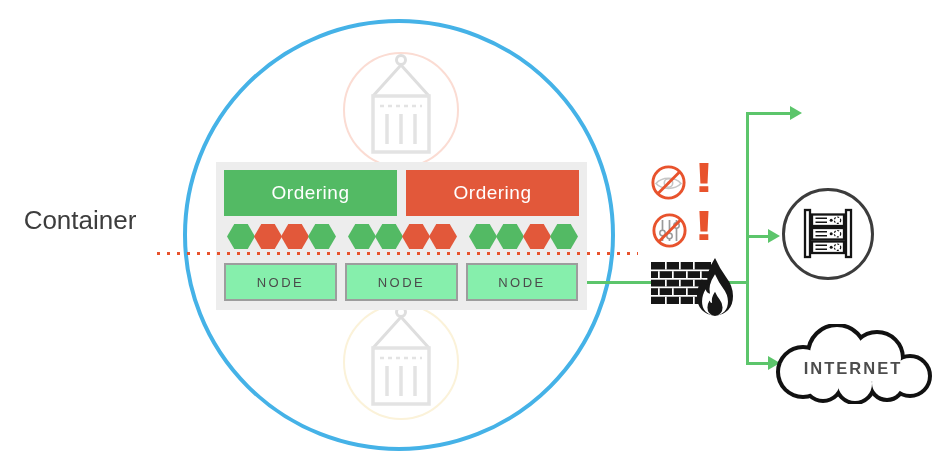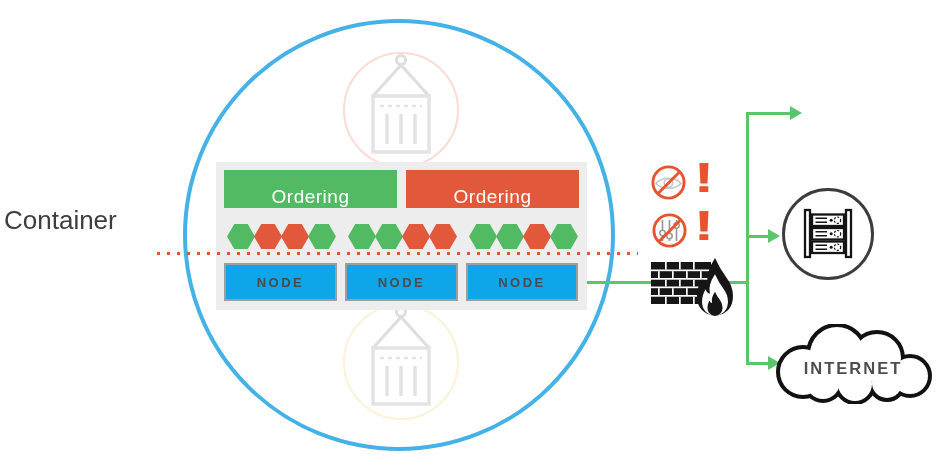--- a/index.html
+++ b/index.html
@@ -12,39 +12,39 @@
   }
   *{margin:0;padding:0;box-sizing:border-box;}
   html,body{background:#fff;}
   body{font-family:"Liberation Sans",sans-serif;}
   .canvas{position:relative;width:936px;height:466px;background:#fff;overflow:hidden;}
   .abs{position:absolute;}
 
   .cluster-ring{left:183px;top:19px;width:432px;height:432px;border:4px solid var(--cluster-ring);border-radius:50%;}
 
   .panel{left:216px;top:162px;width:371px;height:148px;background:var(--panel-gray);}
-  .service-bar{top:170px;height:38px;display:flex;align-items:flex-end;justify-content:center;
+  .service-bar{top:170px;height:46px;display:flex;align-items:center;justify-content:center;
     color:#fff;font-size:19px;letter-spacing:.5px;}
   .service-bar.ordering{left:224px;width:173px;background:var(--service-green);}
   .service-bar.payments{left:406px;width:173px;background:var(--service-orange);}
 
   .hex-group{top:224px;height:25px;display:flex;}
   .hex{width:28px;height:25px;margin-left:-1px;
     clip-path:polygon(26% 0,74% 0,100% 50%,74% 100%,26% 100%,0 50%);}
   .hex.green{background:var(--service-green);}
   .hex.orange{background:var(--service-orange);}
 
   .dotted-line{left:157px;top:252px;width:481px;height:3px;
     background:repeating-linear-gradient(to right,var(--alert-red) 0 3px,transparent 3px 10px);}
 
-  .node-box{top:263px;width:113px;height:38px;background:#0ea5e9;border:2px solid #9d9d9d;
+  .node-box{top:263px;width:113px;height:38px;background:#86efac;border:2px solid #9d9d9d;
     display:flex;align-items:center;justify-content:center;
-    font-size:13px;font-weight:bold;letter-spacing:2.5px;color:#4b4b4b;}
-
-  .cluster-label{left:4px;top:204px;width:152px;
+    font-size:13px;font-weight:normal;letter-spacing:2.5px;color:#4b4b4b;}
+
+  .cluster-label{left:4px;top:204px;width:152px;text-align:center;
     font-size:26px;line-height:33px;color:#3d3d3d;}
 
   .gline{background:var(--connector-green);}
   .arrow-right{width:0;height:0;border-top:7px solid transparent;border-bottom:7px solid transparent;
     border-left:12px solid var(--connector-green);}
 
   .excl{width:18px;text-align:center;font-size:42px;line-height:36px;font-weight:bold;
     color:var(--alert-red);transform:scaleX(1.5);}
 
   .vm-node{left:802px;top:78px;width:70px;height:70px;border:3px solid #3c3c3c;border-radius:50%;

